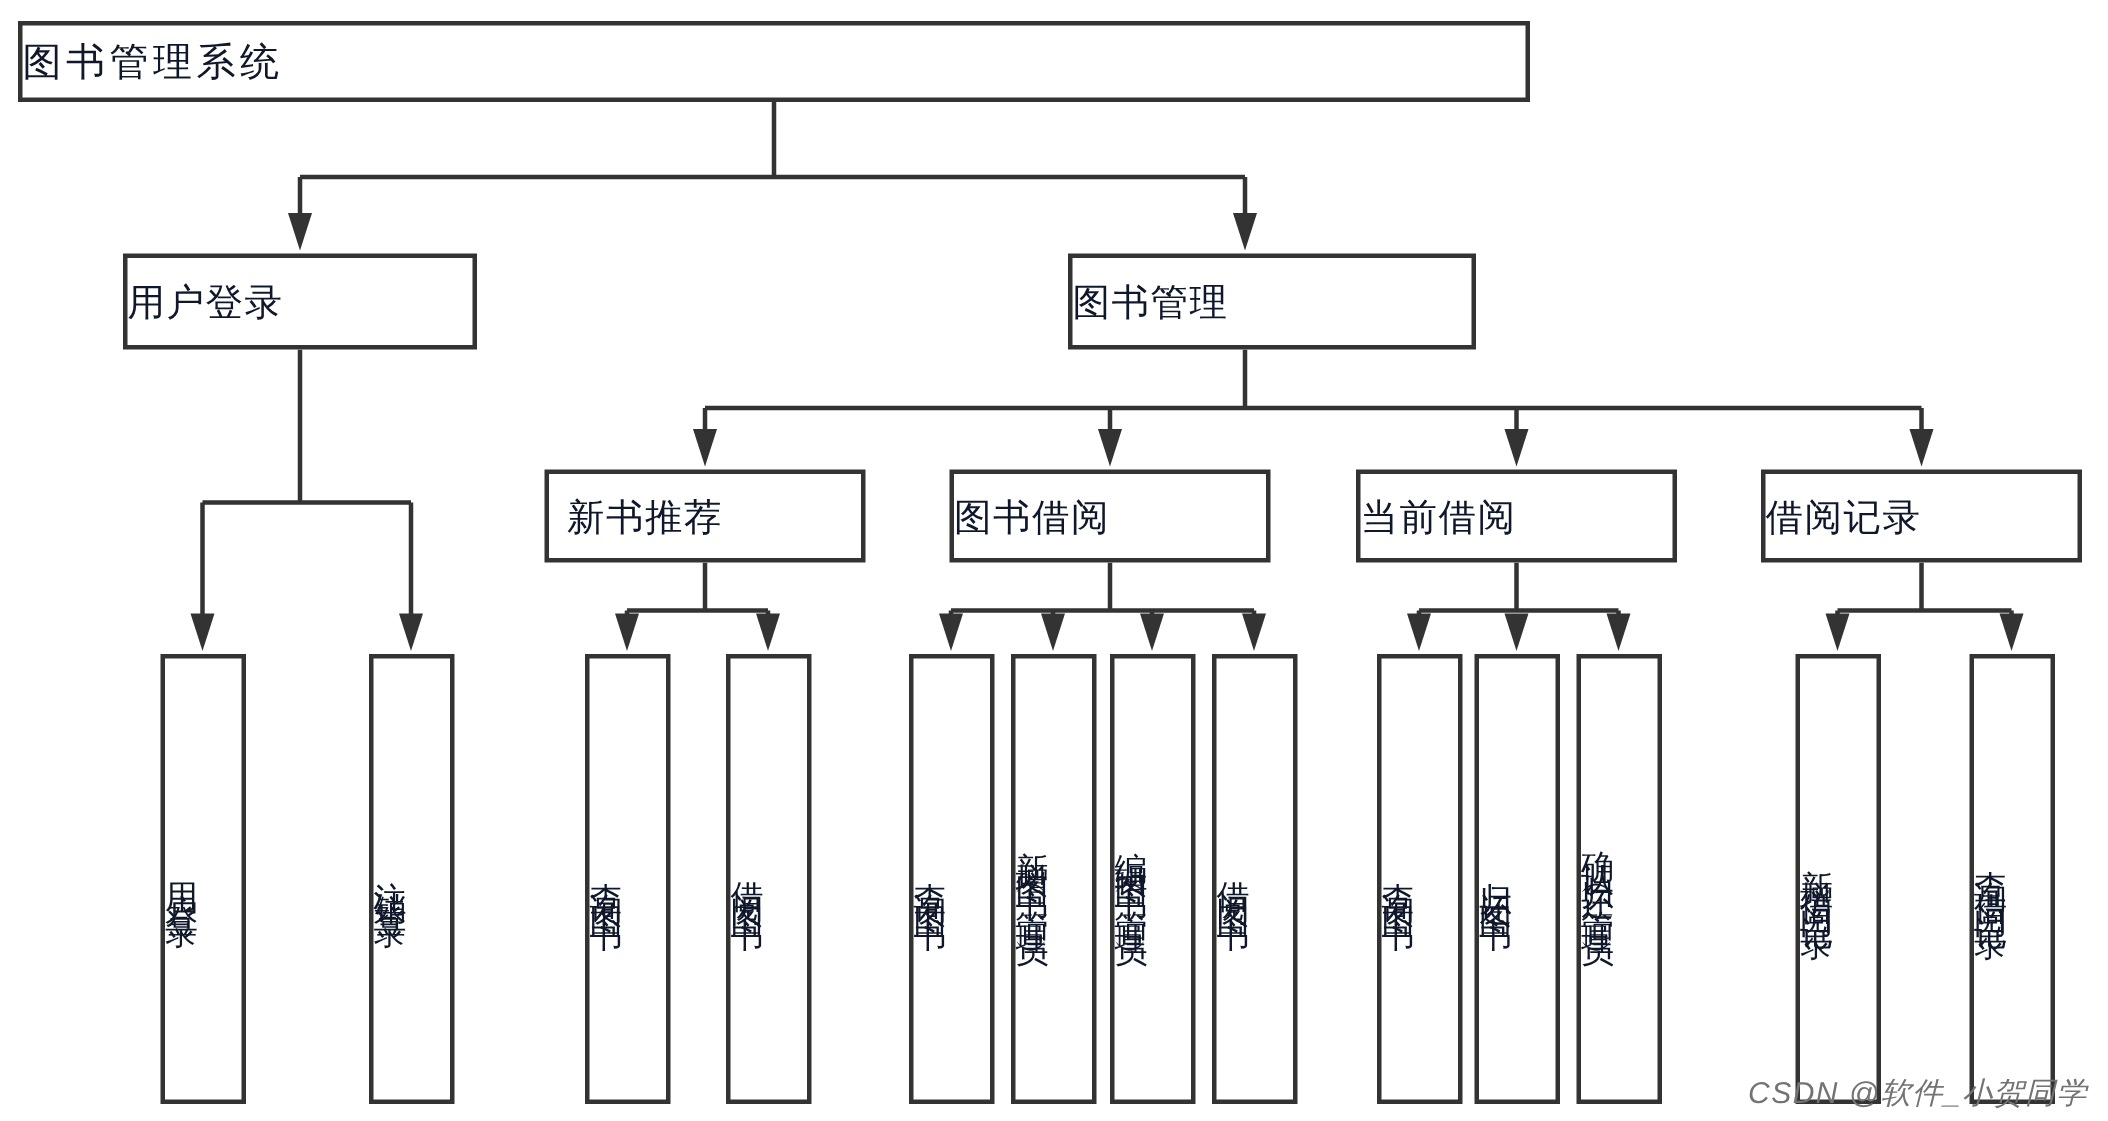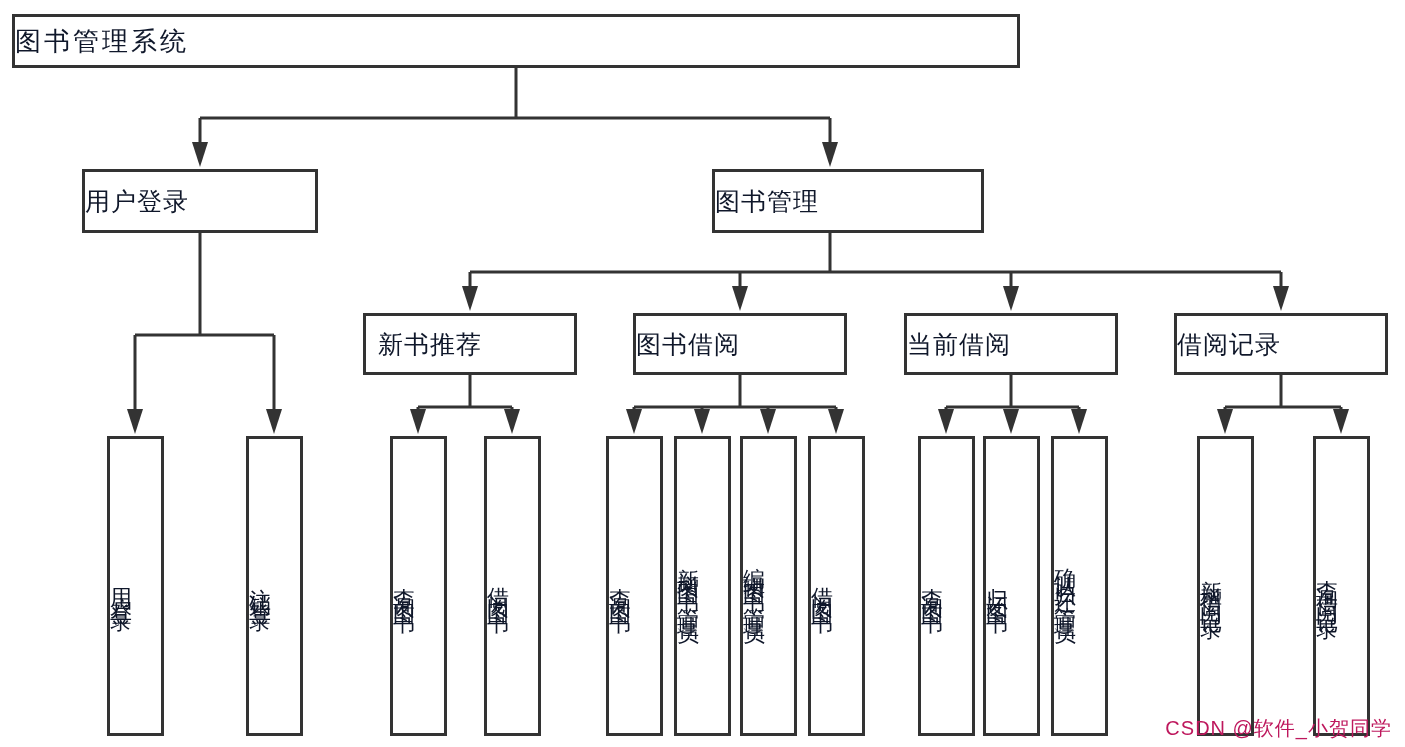--- a/index.html
+++ b/index.html
@@ -49,22 +49,23 @@
   }
   svg.connectors polygon {
     fill: #333333;
     stroke: none;
   }
   .watermark {
     position: absolute;
     right: 13px;
     bottom: 5px;
     font-size: 20px;
-    color: #be185d;
+    color: #737373;
     letter-spacing: 1px;
+    font-style: italic;
   }
 </style>
 </head>
 <body>
 
 <div class="stage">
 
   <svg class="connectors" viewBox="0 0 1405 747" aria-hidden="true">
     <g>
       <path d="M516,68 V118 M200,118 H830 M200,118 V146 M830,118 V146"></path>

